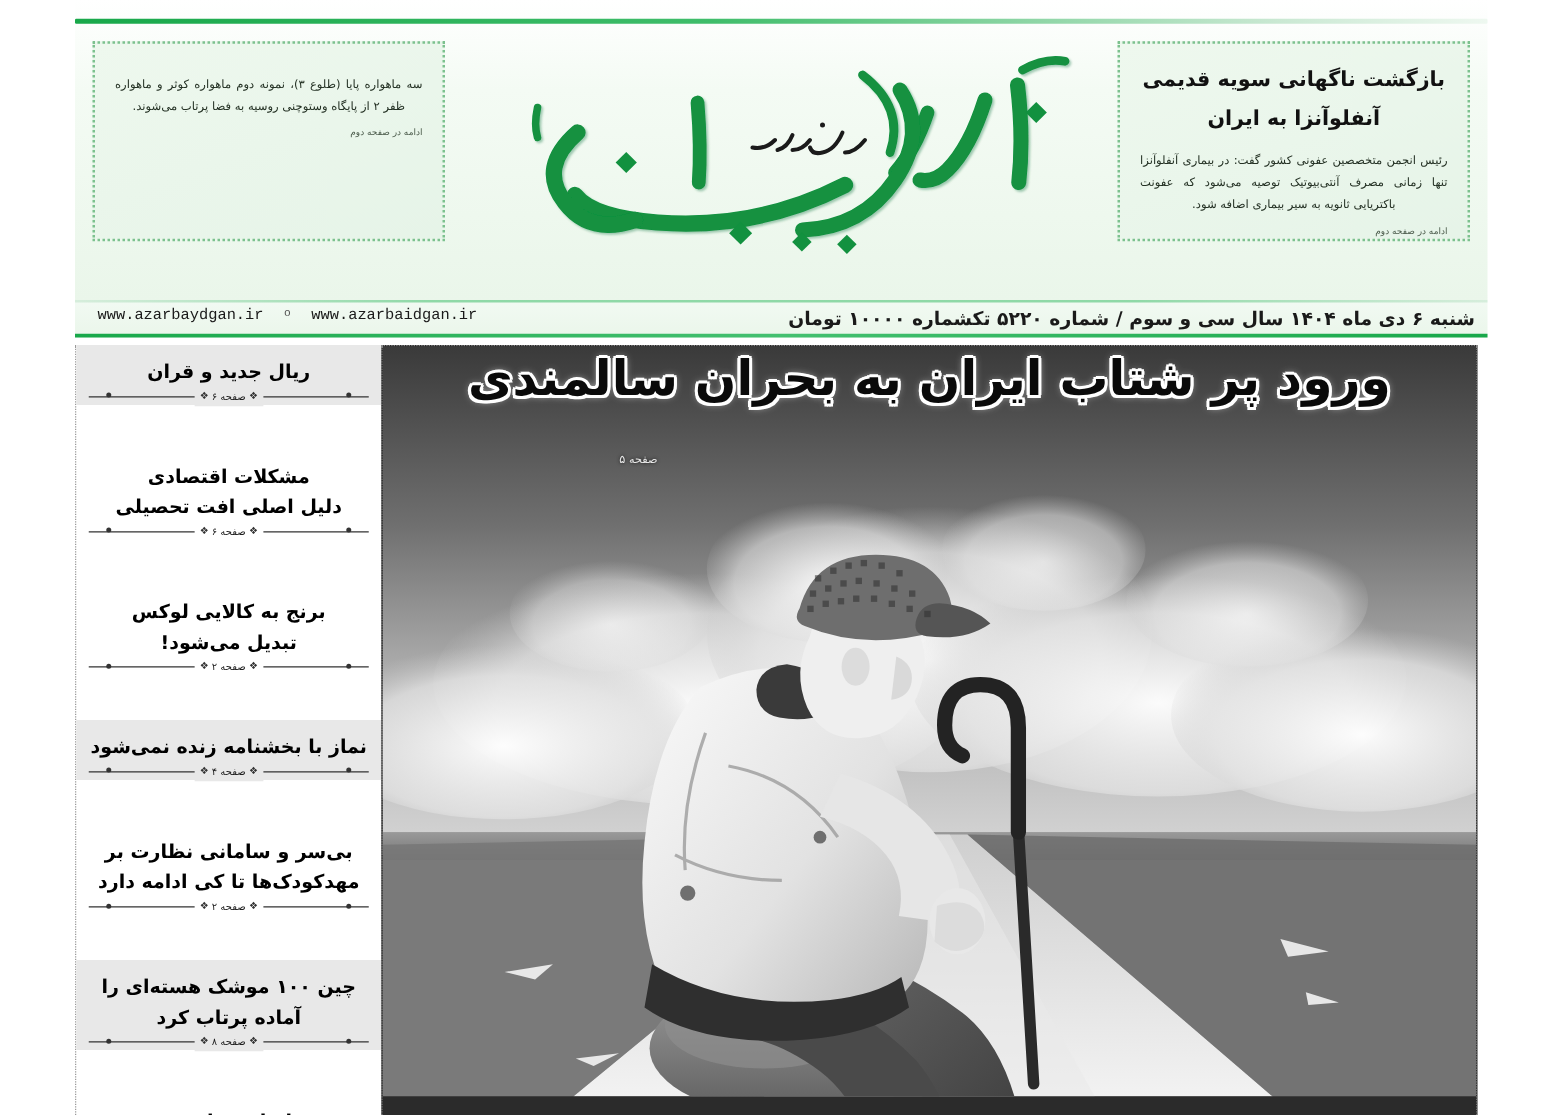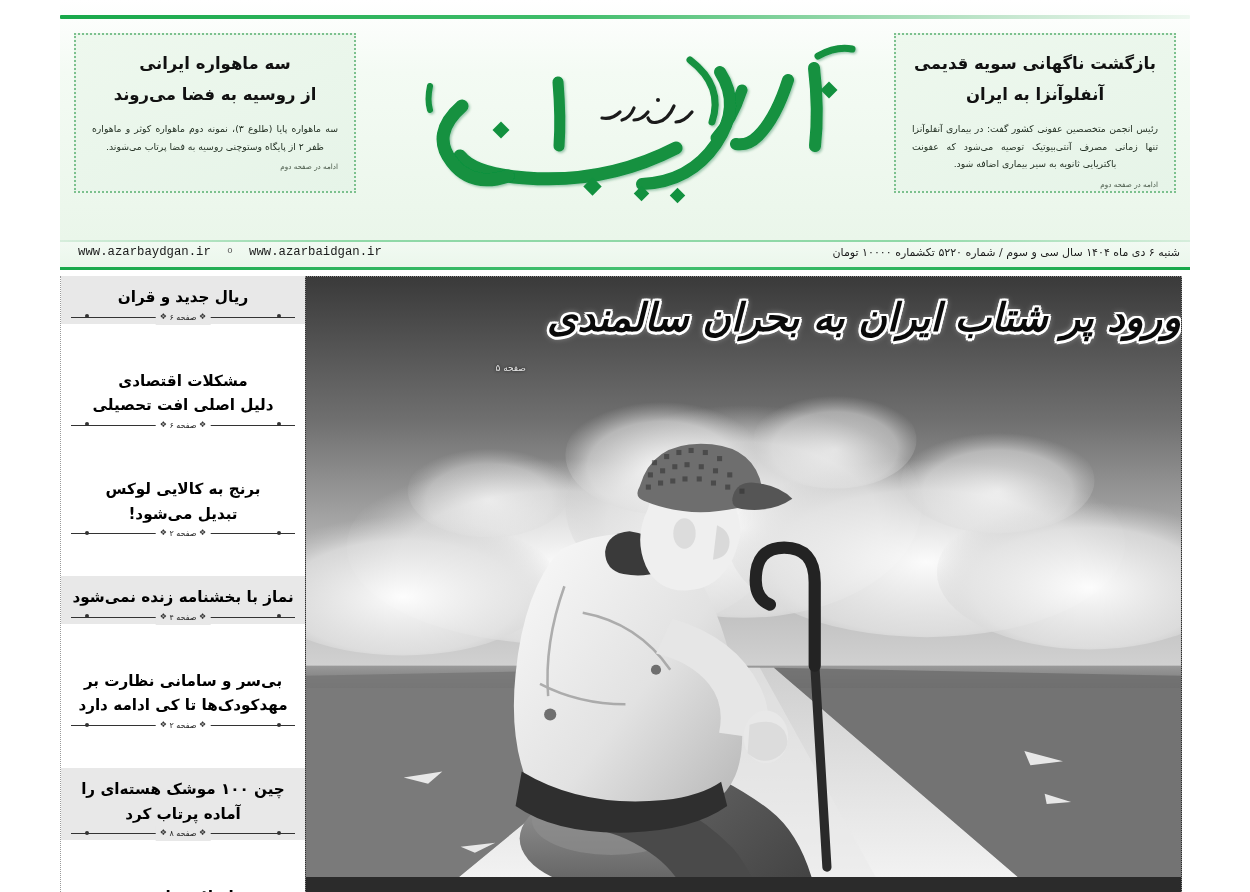--- a/index.html
+++ b/index.html
@@ -83,21 +83,21 @@
     position:absolute;top:0;left:0;right:0;height:2px;
     background:linear-gradient(90deg,#bfe3c9,#3fbd6a 25%,#3fbd6a 75%,#bfe3c9);
     opacity:.55;
   }
   .strip-rule-bottom{
     position:absolute;bottom:0;left:0;right:0;height:3px;
     background:linear-gradient(90deg,#18a84a 0%,#44c070 50%,#18a84a 100%);
   }
   .date-line{
     position:absolute;right:10px;top:6px;
-    font-size:11px;font-weight:normal;color:#1a1a1a;
+    font-size:15px;font-weight:bold;color:#1a1a1a;
     letter-spacing:0;
   }
   .url-line{
     position:absolute;left:18px;top:5px;
     font-family:Liberation Mono, monospace;
     font-size:12.3px;color:#1a1a1a;direction:ltr;
   }
   .url-line .dot{
     display:inline-block;margin:0 9px;
     font-size:9px;color:#555;vertical-align:2px;
@@ -152,22 +152,22 @@
   }
 
   
   .main-photo{
     position:relative;flex:1;margin-left:0;margin-right:8px;
     border:1px dotted #8a8a8a;
     overflow:hidden;background:#2b2b2b;
   }
   .photo-canvas{position:absolute;inset:0;}
   .headline-wrap{
-    position:absolute;top:18px;left:0;right:0;
-    text-align:right;z-index:6;pointer-events:none;font-style:italic;
+    position:absolute;top:4px;left:0;right:0;
+    text-align:center;z-index:6;pointer-events:none;
   }
   .headline{
     display:inline-block;
     font-size:39px;font-weight:bold;color:#0a0a0a;
     letter-spacing:0;line-height:1.18;
     text-shadow:
       -2px -2px 0 #fff, 2px -2px 0 #fff,
       -2px  2px 0 #fff, 2px  2px 0 #fff,
        0   -2.5px 0 #fff, 0 2.5px 0 #fff,
       -2.5px 0 0 #fff, 2.5px 0 0 #fff,
@@ -194,24 +194,20 @@
     <div class="promo-box promo-right">
       <div class="promo-head">
         <div>بازگشت ناگهانی سویه قدیمی</div>
         <div>آنفلوآنزا به ایران</div>
       </div>
       <div class="promo-body">رئیس انجمن متخصصین عفونی کشور گفت: در بیماری آنفلوآنزا تنها زمانی مصرف آنتی‌بیوتیک توصیه می‌شود که عفونت باکتریایی ثانویه به سیر بیماری اضافه شود.</div>
       <div class="promo-foot">ادامه در صفحه دوم</div>
     </div>
 
     <div class="promo-box promo-left">
-      <div class="promo-head">
-        <div>سه ماهواره ایرانی</div>
-        <div>از روسیه به فضا می‌روند</div>
-      </div>
       <div class="promo-body">سه ماهواره پایا (طلوع ۳)، نمونه دوم ماهواره کوثر و ماهواره ظفر ۲ از پایگاه وستوچنی روسیه به فضا پرتاب می‌شوند.</div>
       <div class="promo-foot">ادامه در صفحه دوم</div>
     </div>
 
     <div class="logo-zone">
       <svg class="logo-svg" width="470" height="200" viewBox="0 0 470 200">
         <defs>
           <filter id="sh" x="-20%" y="-20%" width="150%" height="150%">
             <feDropShadow dx="1.5" dy="1.5" stdDeviation="0.8" flood-color="#0b6b30" flood-opacity="0.35"></feDropShadow>
           </filter>

